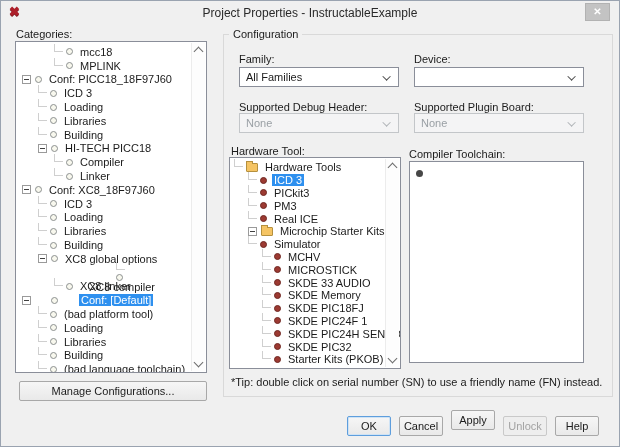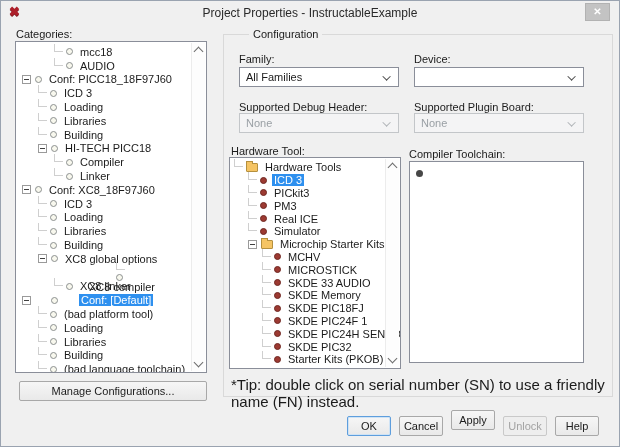--- a/index.html
+++ b/index.html
@@ -31,21 +31,21 @@
   .combo { position:absolute; height:20px; background:#ffffff; border:1px solid #8a8e99;
            display:flex; align-items:center; padding:0 20px 0 6px; }
   .combo .val { flex:1; overflow:hidden; white-space:nowrap; }
   .combo .chev { position:absolute; right:7px; top:7px; width:6px; height:6px;
                  border-left:1px solid #4c4c4c; border-bottom:1px solid #4c4c4c;
                  transform:rotate(-45deg) translateY(-2px); }
   .combo.disabled { background:#f4f4f5; border-color:#c3c6c9; color:#9aa0a5; }
   .combo.disabled .chev { border-color:#b0b4b8; }
 
   .groupbox { position:absolute; border:1px solid #d9d9d9; }
-  .groupbox-label { position:absolute; background:#f0f0f0; padding:0 4px;margin-left:20px; }
+  .groupbox-label { position:absolute; background:#f0f0f0; padding:0 4px; }
 
   
   .trow { display:flex; align-items:center; white-space:nowrap; cursor:default; }
   .trow .stub { width:9px; height:8px; border-left:1px solid #cfcfcf; border-bottom:1px solid #cfcfcf;
                 transform:translateY(-4px); margin-right:3px; flex:none; }
   .expandbox { width:9px; height:9px; border:1px solid #9a9a9a; background:#fff; position:relative;
                margin-right:4px; flex:none; }
   .expandbox::after { content:""; position:absolute; left:1px; right:1px; top:3px; border-top:1px solid #404040; }
   .icon-circle { width:7px; height:7px; border-radius:50%; border:1px solid #8c9090; background:#f8f8ee;
                  margin-right:5px; flex:none; }
@@ -70,21 +70,21 @@
   .sb-up   { top:5px;    border-left:1px solid #6d6d6d; border-top:1px solid #6d6d6d; transform:rotate(45deg); }
   .sb-down { bottom:5px; border-left:1px solid #6d6d6d; border-top:1px solid #6d6d6d; transform:rotate(225deg); }
 
   
   .btn { position:absolute; height:20px; background:linear-gradient(#f6f6f6,#e9e9e9);
          border:1px solid #a8a8a8; border-radius:2px; font-family:"Liberation Sans",sans-serif;
          font-size:11px; color:#1b1b1b; text-align:center; cursor:default; }
   .btn.default { border-color:#5e9edd; box-shadow:inset 0 0 0 1px #cfe3f5; }
   .btn.disabled { color:#a3a3a3; border-color:#c9c9c9; background:#eeeeee; }
 
-  .tip { position:absolute; font-size:15px; color:#1b1b1b; }
+  .tip { position:absolute; font-size:11px; color:#1b1b1b; }
 </style>
 </head>
 <body>
 
 <div class="window">
 
   <div class="titlebar">
     <span class="app-icon">✖</span>
     <div class="win-title">Project Properties - InstructableExample</div>
     <div class="close-btn">
@@ -100,21 +100,21 @@
       <span class="sb-down"></span>
     </div>
   <div class="trow" style="padding-left: 34px;">
         <span class="stub"></span>
         <span class="icon-circle"></span>
         <span class="tlabel">mcc18</span>
       </div>
       <div class="trow" style="padding-left: 34px;">
         <span class="stub"></span>
         <span class="icon-circle"></span>
-        <span class="tlabel">AUDIO</span>
+        <span class="tlabel">MPLINK</span>
       </div>
       <div class="trow" style="padding-left: 2px;">
         <span class="expandbox"></span>
         <span class="icon-circle"></span>
         <span class="tlabel">Conf: PICC18_18F97J60</span>
       </div>
       <div class="trow" style="padding-left: 18px;">
         <span class="stub"></span>
         <span class="icon-circle"></span>
         <span class="tlabel">ICD 3</span>
@@ -275,28 +275,28 @@
         <span class="stub"></span>
         <span class="icon-dot"></span>
         <span class="tlabel">PM3</span>
       </div>
       <div class="trow" style="padding-left: 14px;">
         <span class="stub"></span>
         <span class="icon-dot"></span>
         <span class="tlabel">Real ICE</span>
       </div>
       <div class="trow" style="padding-left: 14px;">
-        <span class="stub"></span>
-        <span class="icon-dot"></span>
-        <span class="tlabel">Simulator</span>
-      </div>
-      <div class="trow" style="padding-left: 14px;">
         <span class="expandbox"></span>
         <span class="icon-folder"></span>
         <span class="tlabel">Microchip Starter Kits</span>
+      </div>
+      <div class="trow" style="padding-left: 14px;">
+        <span class="stub"></span>
+        <span class="icon-dot"></span>
+        <span class="tlabel">Simulator</span>
       </div>
       <div class="trow" style="padding-left: 28px;">
         <span class="stub"></span>
         <span class="icon-dot"></span>
         <span class="tlabel">MCHV</span>
       </div>
       <div class="trow" style="padding-left: 28px;">
         <span class="stub"></span>
         <span class="icon-dot"></span>
         <span class="tlabel">MICROSTICK</span>

